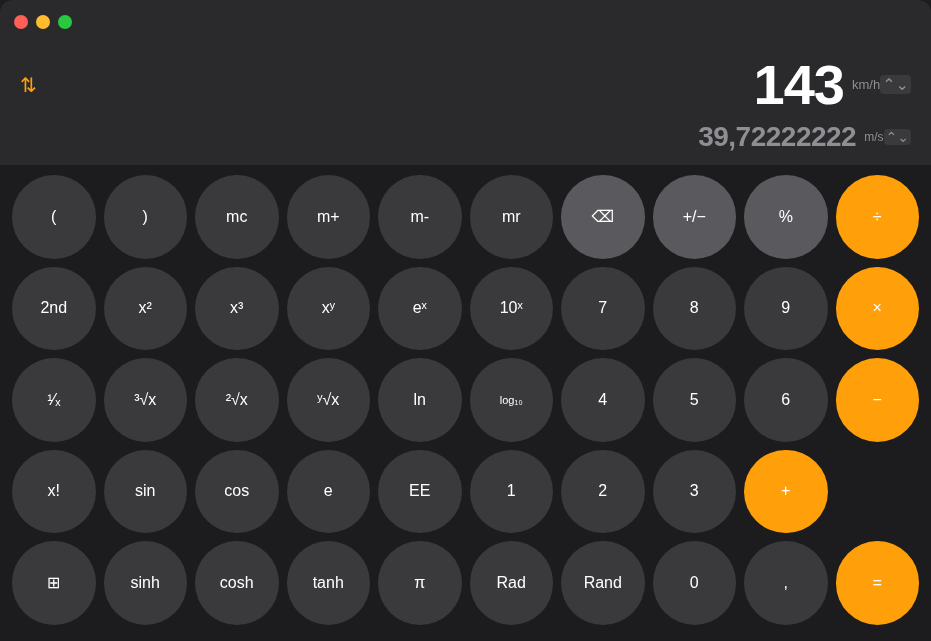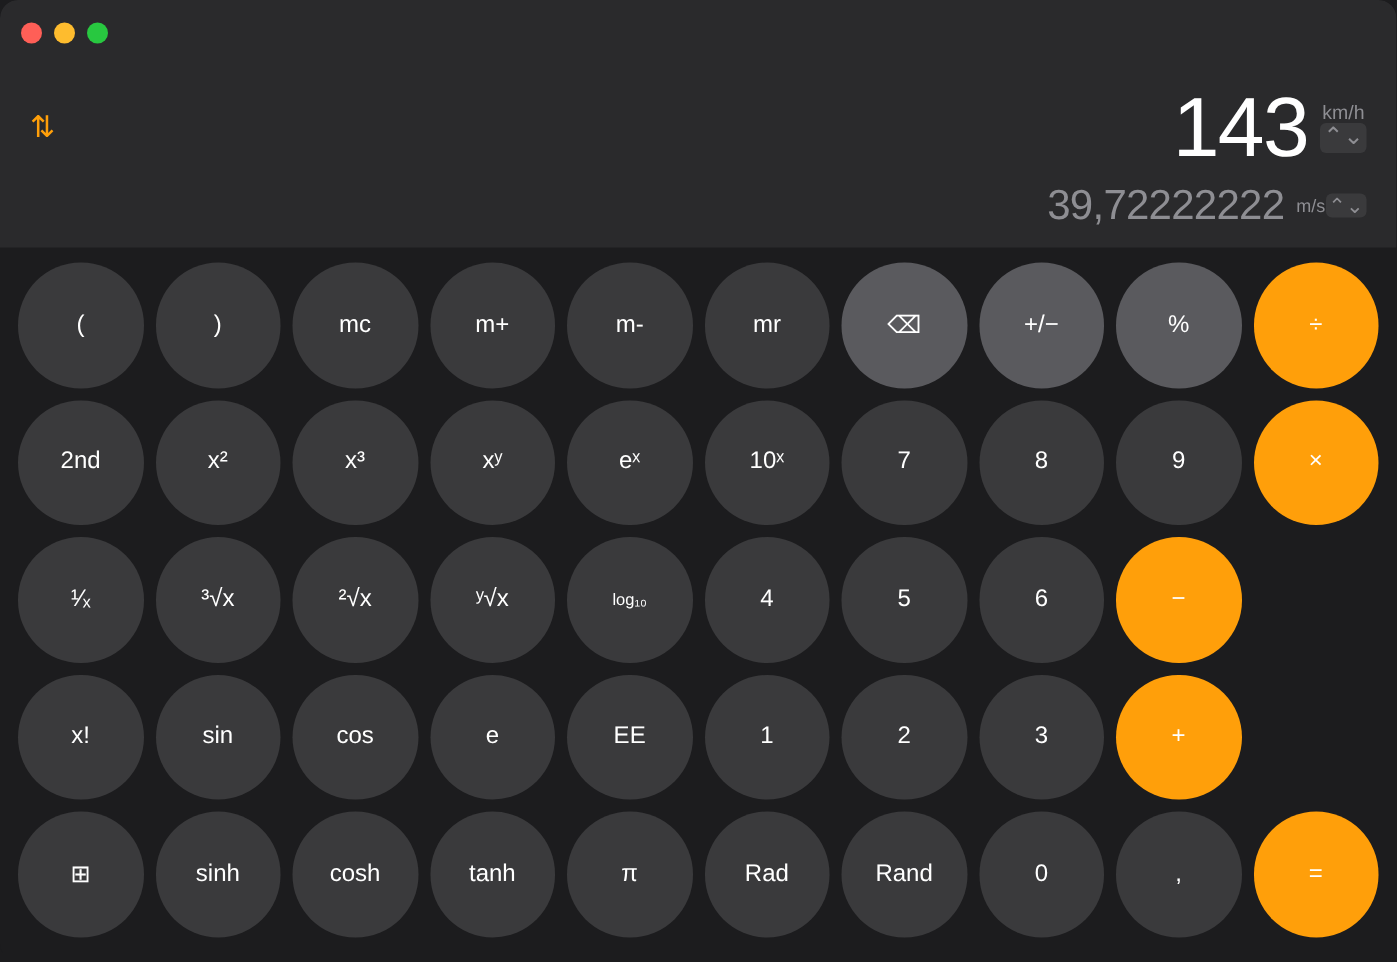--- a/index.html
+++ b/index.html
@@ -57,27 +57,26 @@
     .primary-display {
       display: flex;
       align-items: center;
       justify-content: flex-end;
       gap: 8px;
     }
 
     .primary-number {
       color: #ffffff;
       font-size: 56px;
-      font-weight: 400;
+      font-weight: 700;
       letter-spacing: -1px;
     }
 
     .unit-selector {
       display: flex;
-      flex-direction: column;
       align-items: center;
       gap: 0;
     }
 
     .unit-label {
       color: #8e8e93;
       font-size: 13px;
     }
 
     .unit-arrows {
@@ -94,21 +93,21 @@
       display: flex;
       align-items: center;
       justify-content: flex-end;
       gap: 8px;
       margin-top: 2px;
     }
 
     .secondary-number {
       color: #8e8e93;
       font-size: 28px;
-      font-weight: 400;
+      font-weight: 700;
       letter-spacing: -0.5px;
     }
 
     .secondary-unit-block {
       display: flex;
       flex-direction: row;
       align-items: center;
     }
 
     .secondary-unit-label {
@@ -230,20 +229,21 @@
       <button class="key key-dark">7</button>
       <button class="key key-dark">8</button>
       <button class="key key-dark">9</button>
       <button class="key key-orange">×</button>
     </div>
     <div class="key-row">
       <button class="key key-dark key-text-sm">¹⁄ₓ</button>
       <button class="key key-dark key-text-sm">³√x</button>
       <button class="key key-dark key-text-sm">²√x</button>
       <button class="key key-dark key-text-sm">ʸ√x</button>
+      <button class="key key-dark">ln</button>
       <button class="key key-dark key-text-xs">log₁₀</button>
       <button class="key key-dark">4</button>
       <button class="key key-dark">5</button>
       <button class="key key-dark">6</button>
       <button class="key key-orange">−</button>
     </div>
     <div class="key-row">
       <button class="key key-dark">x!</button>
       <button class="key key-dark">sin</button>
       <button class="key key-dark">cos</button>

